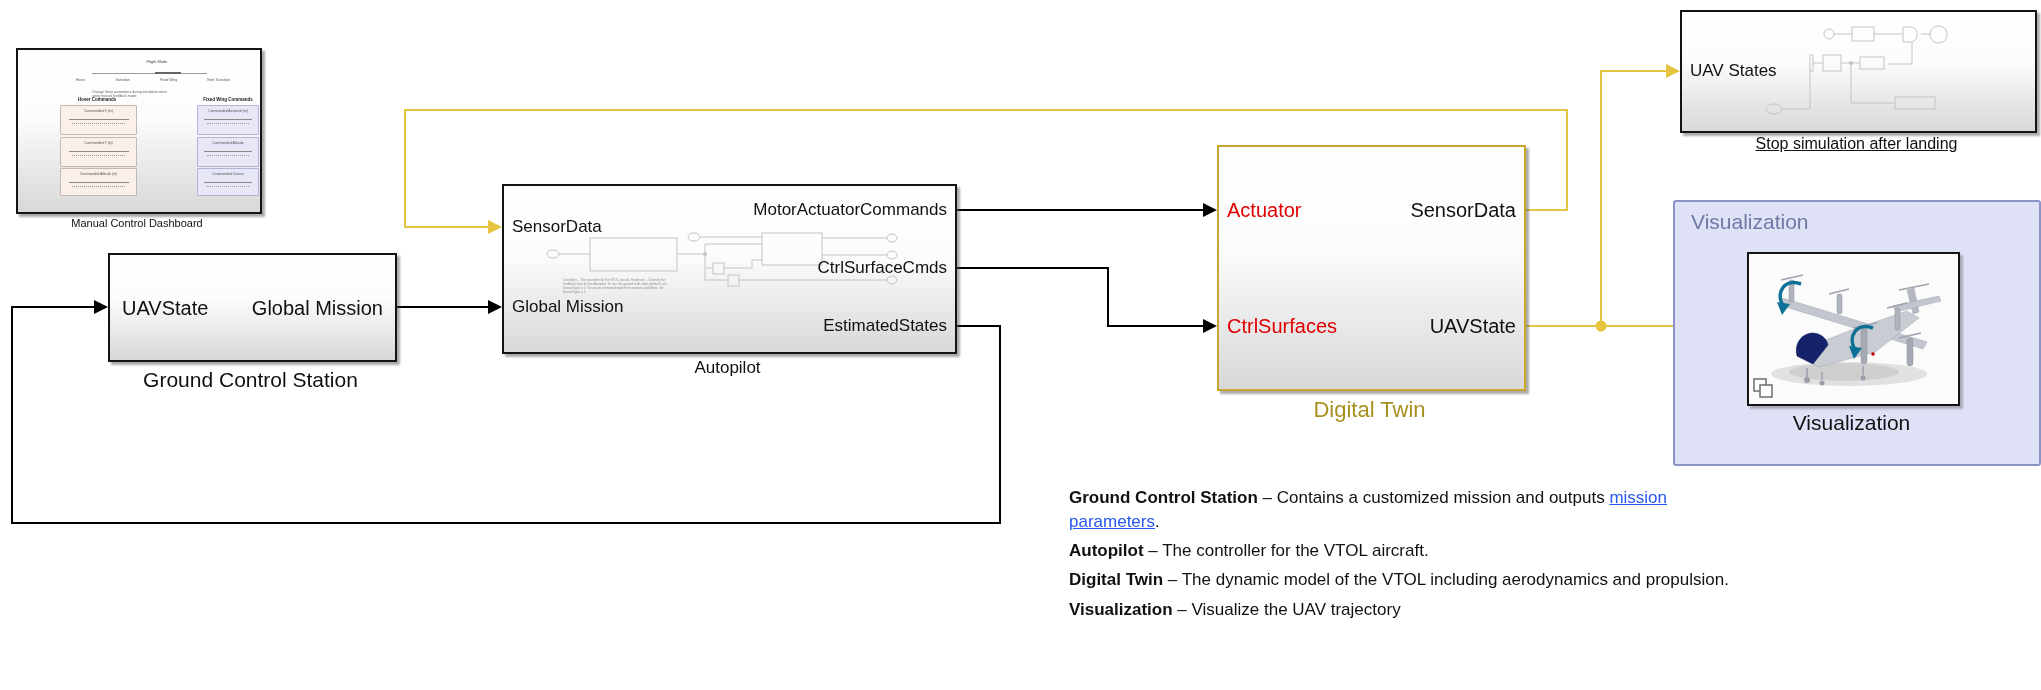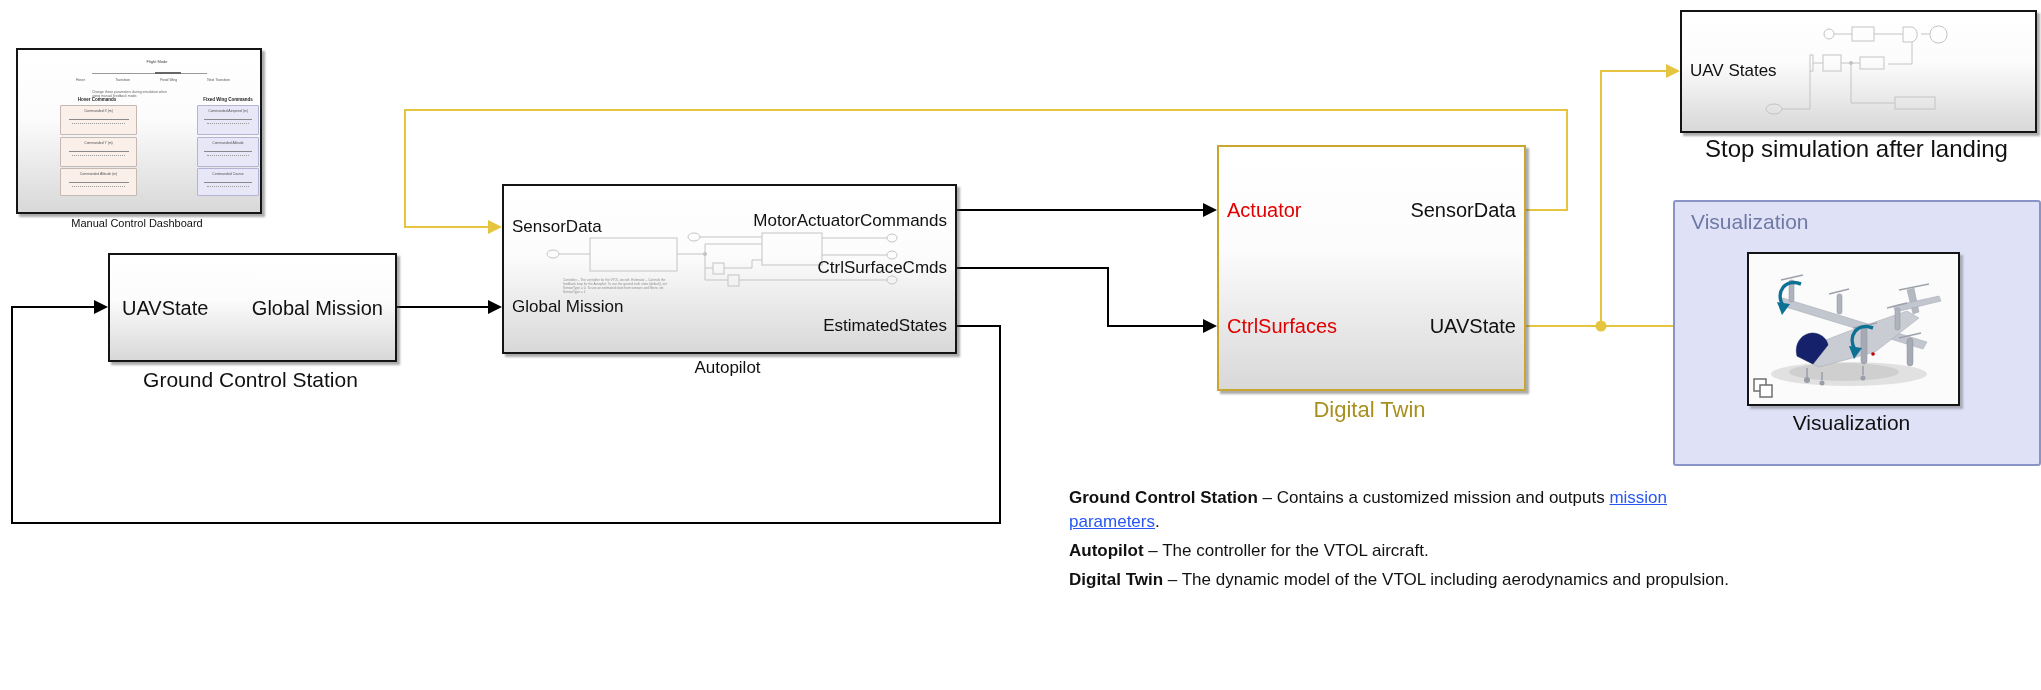--- a/index.html
+++ b/index.html
@@ -163,21 +163,21 @@
         <path d="M318 69 H383"></path>
         <ellipse cx="388" cy="52" rx="5" ry="4"></ellipse>
         <ellipse cx="388" cy="69" rx="5" ry="4"></ellipse>
         <ellipse cx="388" cy="94" rx="5" ry="4"></ellipse>
         <circle cx="201" cy="68" r="1.6" fill="#c4c4c4"></circle>
       </g>
     </svg>
     <div class="tinynote" style="left:59px;top:92px;width:112px;">Controller – The controller for the VTOL aircraft. Estimator – Controls the feedback loop for the Autopilot. To use the ground truth state (default), set SensorType = 0. To use an estimated state from sensors and filters, set SensorType = 1</div>
     <span class="port l" style="top:30px;">SensorData</span>
     <span class="port l" style="top:110px;">Global Mission</span>
-    <span class="port r" style="top:24px;">MotorActuatorCommands</span>
+    <span class="port r" style="top:13px;">MotorActuatorCommands</span>
     <span class="port r" style="top:71px;">CtrlSurfaceCmds</span>
     <span class="port r" style="top:129px;">EstimatedStates</span>
   </div>
   <div class="blabel" style="left:502px;top:358px;width:451px;font-size:17px;">Autopilot</div>
 
   <div class="block gold" style="left:1217px;top:145px;width:305px;height:242px;">
     <span class="port big red l" style="top:50px;">Actuator</span>
     <span class="port big red l" style="top:166px;">CtrlSurfaces</span>
     <span class="port big r" style="top:50px;">SensorData</span>
     <span class="port big r" style="top:166px;">UAVState</span>
@@ -202,21 +202,21 @@
         <path d="M131 51 H141"></path>
         <ellipse cx="92" cy="97" rx="8" ry="5"></ellipse>
         <path d="M100 97 H128 V59"></path>
         <circle cx="169" cy="51" r="1.6" fill="#c4c4c4"></circle>
         <path d="M169 51 V91 H213"></path>
         <rect x="213" y="85" width="40" height="12"></rect>
       </g>
     </svg>
     <span class="port l" style="top:48px;">UAV States</span>
   </div>
-  <div class="blabel" style="left:1680px;top:135px;width:353px;font-size:24px;">Stop simulation after landing</div>
+  <div class="blabel" style="left:1680px;top:135px;width:353px;font-size:16px;text-decoration:underline;">Stop simulation after landing</div>
 
   <div class="vizarea">
     <div class="vizhdr">Visualization</div>
     <div class="vizblock">
       <svg width="205" height="146" viewBox="0 0 205 146">
         <rect x="0" y="0" width="205" height="146" fill="#FBFBFC"></rect>
         <ellipse cx="100" cy="120" rx="78" ry="12" fill="#000" opacity="0.10"></ellipse>
         <ellipse cx="95" cy="118" rx="55" ry="9" fill="#000" opacity="0.08"></ellipse>
 
         <polygon points="34,44 178,88 174,95 30,51" fill="#C2C6CE" stroke="#A3A7B1" stroke-width="0.5"></polygon>
@@ -262,15 +262,18 @@
   <div class="notes">
     <p>
       <b>Ground Control Station</b><span> – Contains a customized mission and outputs </span><a>mission parameters</a><span>.</span>
     </p>
     <p>
       <b>Autopilot</b><span> – The controller for the VTOL aircraft.</span>
     </p>
     <p>
       <b>Digital Twin</b><span> – The dynamic model of the VTOL including aerodynamics and propulsion.</span>
     </p>
+    <p>
+      <b>Visualization</b><span> – Visualize the UAV trajectory</span>
+    </p>
   </div>
 
 </div>
 
 </body></html>

